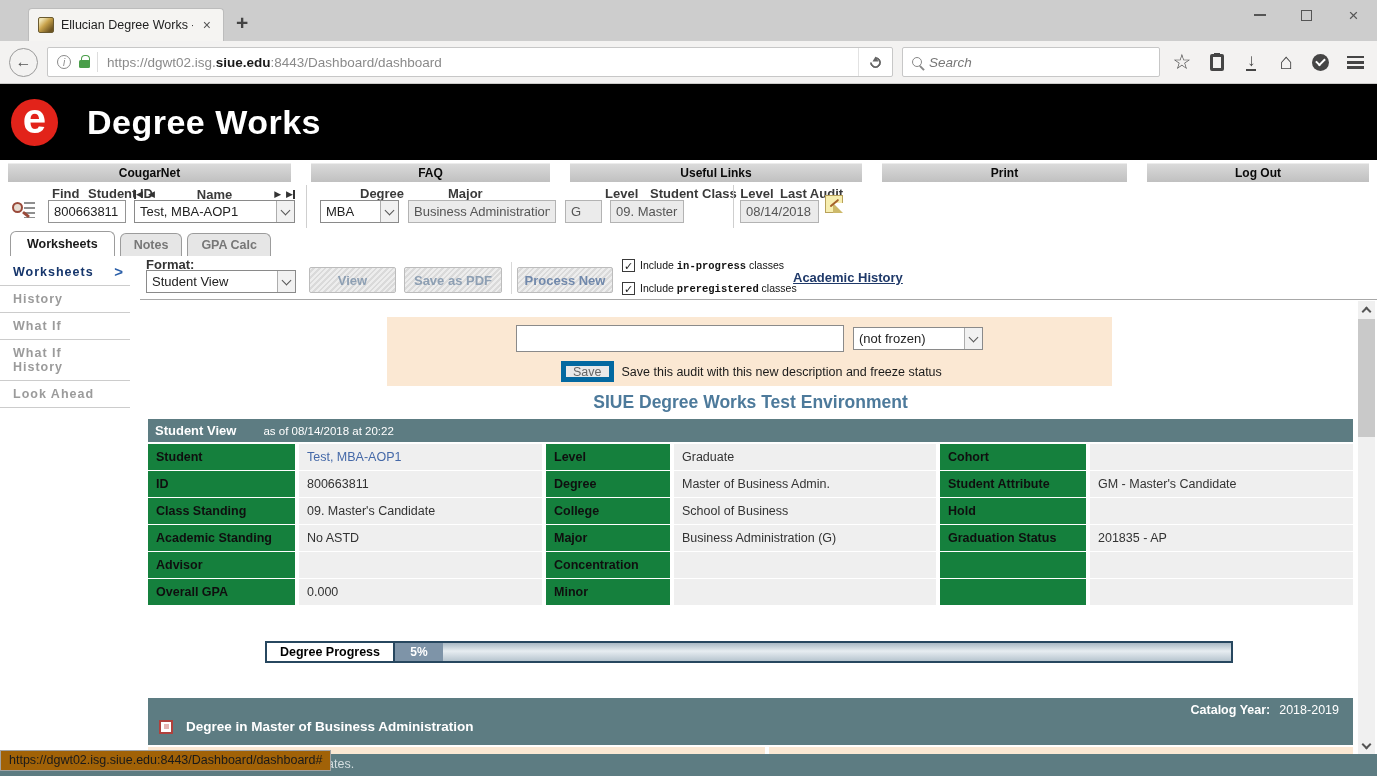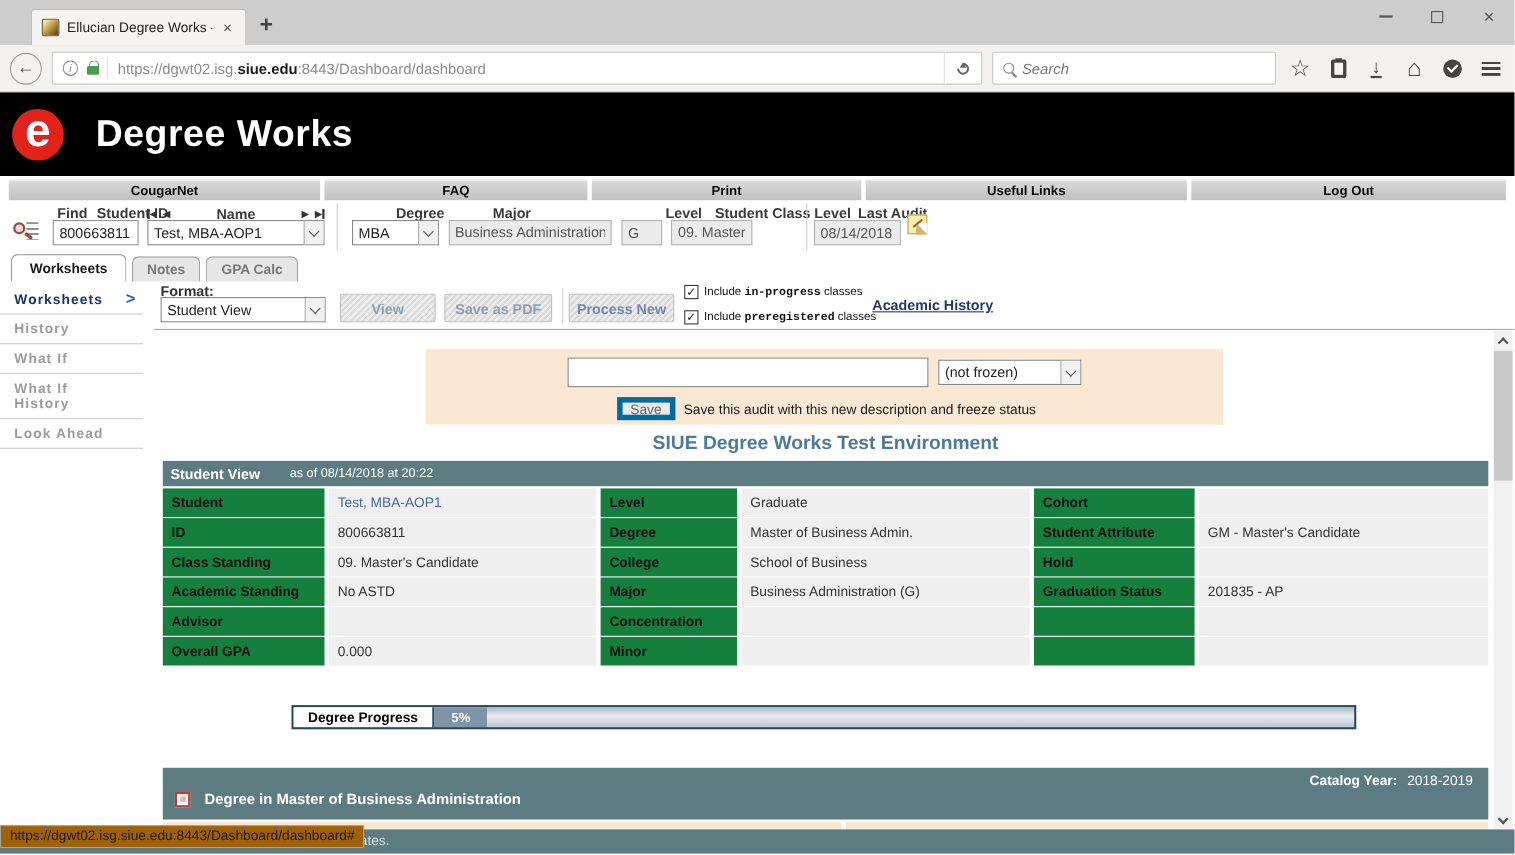--- a/index.html
+++ b/index.html
@@ -68,21 +68,21 @@
                 background:repeating-linear-gradient(#454545 0 2.5px, transparent 2.5px 5.2px); }
 
   
   .appheader { height:76px; background:#000; display:flex; align-items:center; }
   .logo-e { width:47px; height:47px; margin-left:11px; background:#e2231a; border-radius:50%;
             color:#fff; font-size:42px; font-weight:bold; line-height:1;
             display:flex; align-items:center; justify-content:center; padding-bottom:6px; }
   .app-title { color:#fff; font-size:34px; font-weight:bold; margin-left:29px; letter-spacing:0.5px; }
 
   .navwrap { height:24px; padding:3px 8px 0; }
-  .navbar { height:19px; display:flex; gap:4px; }
+  .navbar { height:19px; display:flex; gap:20px; }
   .nav-btn { background:linear-gradient(#dadada,#c0c0c0); border-top:1px solid #ececec;
              font-size:12px; font-weight:bold; color:#0a0a0a;
              display:flex; align-items:center; justify-content:center; }
 
   
   .ctx { height:47px; position:relative; }
   .ctx-label { position:absolute; top:2px; font-weight:bold; font-size:13px; color:#3a3a3a; white-space:nowrap;padding-left:40px; }
   .ctx-input { position:absolute; top:16px; height:23px; border:1px solid #949494; background:#fff;
                font-size:13px; font-family:inherit; color:#222; padding:0 5px; }
   .ctx-input.dis { background:#ebebeb; color:#555; border-color:#b3b3b3; }
@@ -276,22 +276,22 @@
 
 <div class="appheader">
   <div class="logo-e">e</div>
   <div class="app-title">Degree Works</div>
 </div>
 
 <div class="navwrap">
   <div class="navbar">
     <div class="nav-btn" style="flex:0 0 283px;">CougarNet</div>
     <div class="nav-btn" style="flex:0 0 239px;">FAQ</div>
+    <div class="nav-btn" style="flex:0 0 292px;">Useful Links</div>
     <div class="nav-btn" style="flex:0 0 245px;">Print</div>
-    <div class="nav-btn" style="flex:0 0 292px;">Useful Links</div>
     <div class="nav-btn" style="flex:1;">Log Out</div>
   </div>
 </div>
 
 <div class="ctx">
   <div class="ctx-label" style="left:12px;">Find</div>
   <div class="find-icon">
     <span class="find-lines"></span>
     <span class="find-mag"></span>
     <span class="find-handle"></span>

